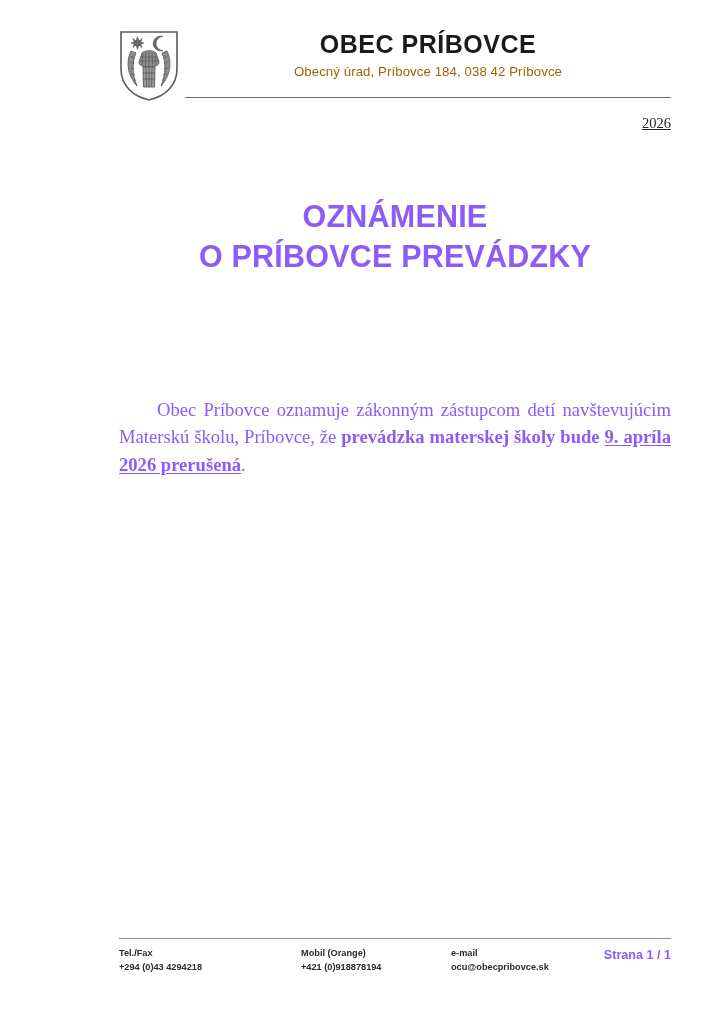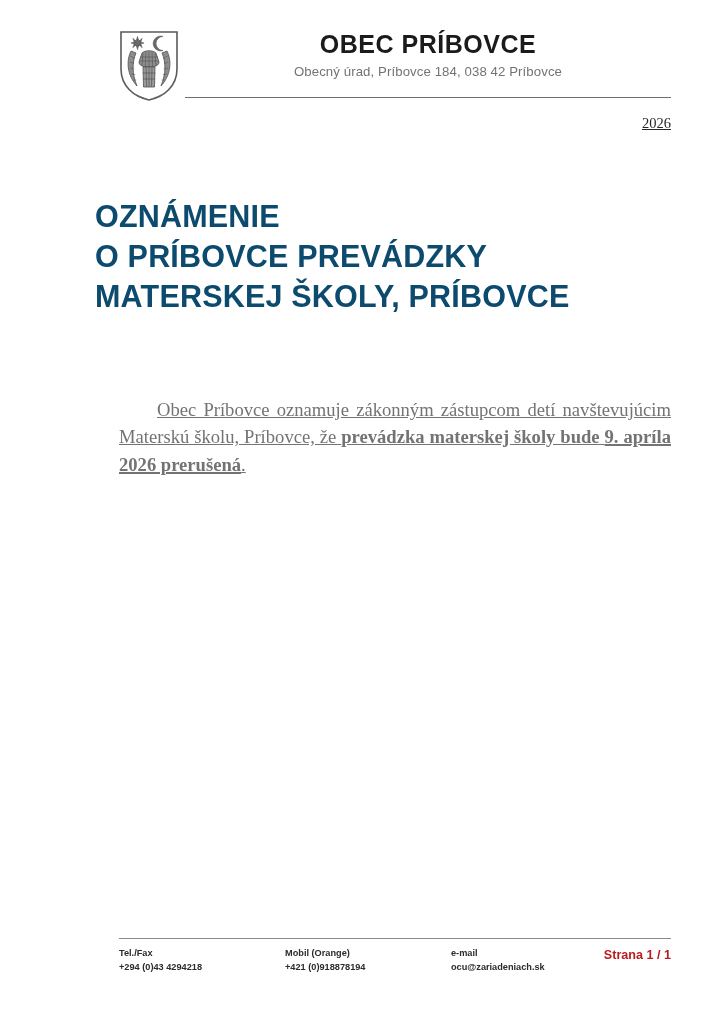--- a/index.html
+++ b/index.html
@@ -45,21 +45,21 @@
     font-size: 25px;
     font-weight: bold;
     letter-spacing: 0.5px;
     line-height: 1.15;
     color: #1b1b1b;
   }
   .org-subtitle {
     font-size: 13.2px;
     font-weight: normal;
     margin-top: 5px;
-    color: #737373;
+    color: #a16207;
     letter-spacing: 0.1px;
   }
   .header-rule {
     position: absolute;
     left: 152px;
     top: 97px;
     width: 486px;
     height: 1px;
     background: #6f6f6f;
   }
@@ -74,45 +74,45 @@
     color: #262626;
     text-decoration: underline;
   }
 
   
   .doc-title {
     position: absolute;
     left: 62px;
     top: 196px;
     width: 600px;
+    text-align: center;
     font-family: "Liberation Sans", "DejaVu Sans", sans-serif;
     font-weight: bold;
     font-size: 30.5px;
     line-height: 40px;
     letter-spacing: 0.2px;
-    color: #0c4a6e;
+    color: #8b5cf6;
   }
   .doc-title div { white-space: nowrap; }
 
   
   .body-block {
     position: absolute;
     left: 86px;
     top: 396px;
     width: 552px;
   }
   p.para {
     margin: 0;
     font-size: 18.6px;
     line-height: 27.3px;
     text-align: justify;
     text-indent: 38px;
     text-justify: inter-word;
-    color: #737373;
-    text-decoration: underline;
+    color: #8b5cf6;
   }
   p.para.second { margin-top: 22px; }
   .b { font-weight: bold; }
   .bu { font-weight: bold; text-decoration: underline; text-underline-offset: 2px; }
 
   
   .footer {
     position: absolute;
     left: 86px;
     top: 938px;
@@ -130,27 +130,27 @@
     height: 34px;
     font-size: 9.2px;
     line-height: 14px;
     color: #2b2b2b;
     font-weight: bold;
   }
   .fcol { position: absolute; top: 0; }
   .fcol .flabel { display: block; }
   .fcol .fvalue { display: block; }
   .fcol-tel { left: 0; }
-  .fcol-mobil { left: 166px; }
+  .fcol-mobil { left: 182px; }
   .fcol-mail { left: 332px; }
   .fcol-page {
     right: 0;
     top: 2px;
     font-size: 12.6px;
-    color: #b91c1c;
+    color: #8b5cf6;
     white-space: nowrap;
   }
 </style>
 </head>
 <body>
 
 <div class="page">
 
   <div class="header">
 
@@ -229,21 +229,20 @@
     </div>
 
     <div class="header-rule"></div>
   </div>
 
   <div class="year">2026</div>
 
   <div class="doc-title">
     <div>OZNÁMENIE</div>
     <div>O PRÍBOVCE PREVÁDZKY</div>
-    <div>MATERSKEJ ŠKOLY, PRÍBOVCE</div>
   </div>
 
   <div class="body-block">
 
     <p class="para"><span>Obec Príbovce oznamuje zákonným zástupcom detí navštevujúcim Materskú školu, Príbovce, že </span><span class="b">prevádzka materskej školy bude </span><span class="bu">9. apríla 2026 prerušená</span><span>.</span></p>
 
 
   </div>
 
   <div class="footer">
@@ -255,21 +254,21 @@
         <span class="fvalue">+294 (0)43 4294218</span>
       </div>
 
       <div class="fcol fcol-mobil">
         <span class="flabel">Mobil (Orange)</span>
         <span class="fvalue">+421 (0)918878194</span>
       </div>
 
       <div class="fcol fcol-mail">
         <span class="flabel">e-mail</span>
-        <span class="fvalue">ocu@zariadeniach.sk</span>
+        <span class="fvalue">ocu@obecpribovce.sk</span>
       </div>
 
       <div class="fcol fcol-page">Strana 1 / 1</div>
 
     </div>
   </div>
 
 </div>
 
 </body></html>

